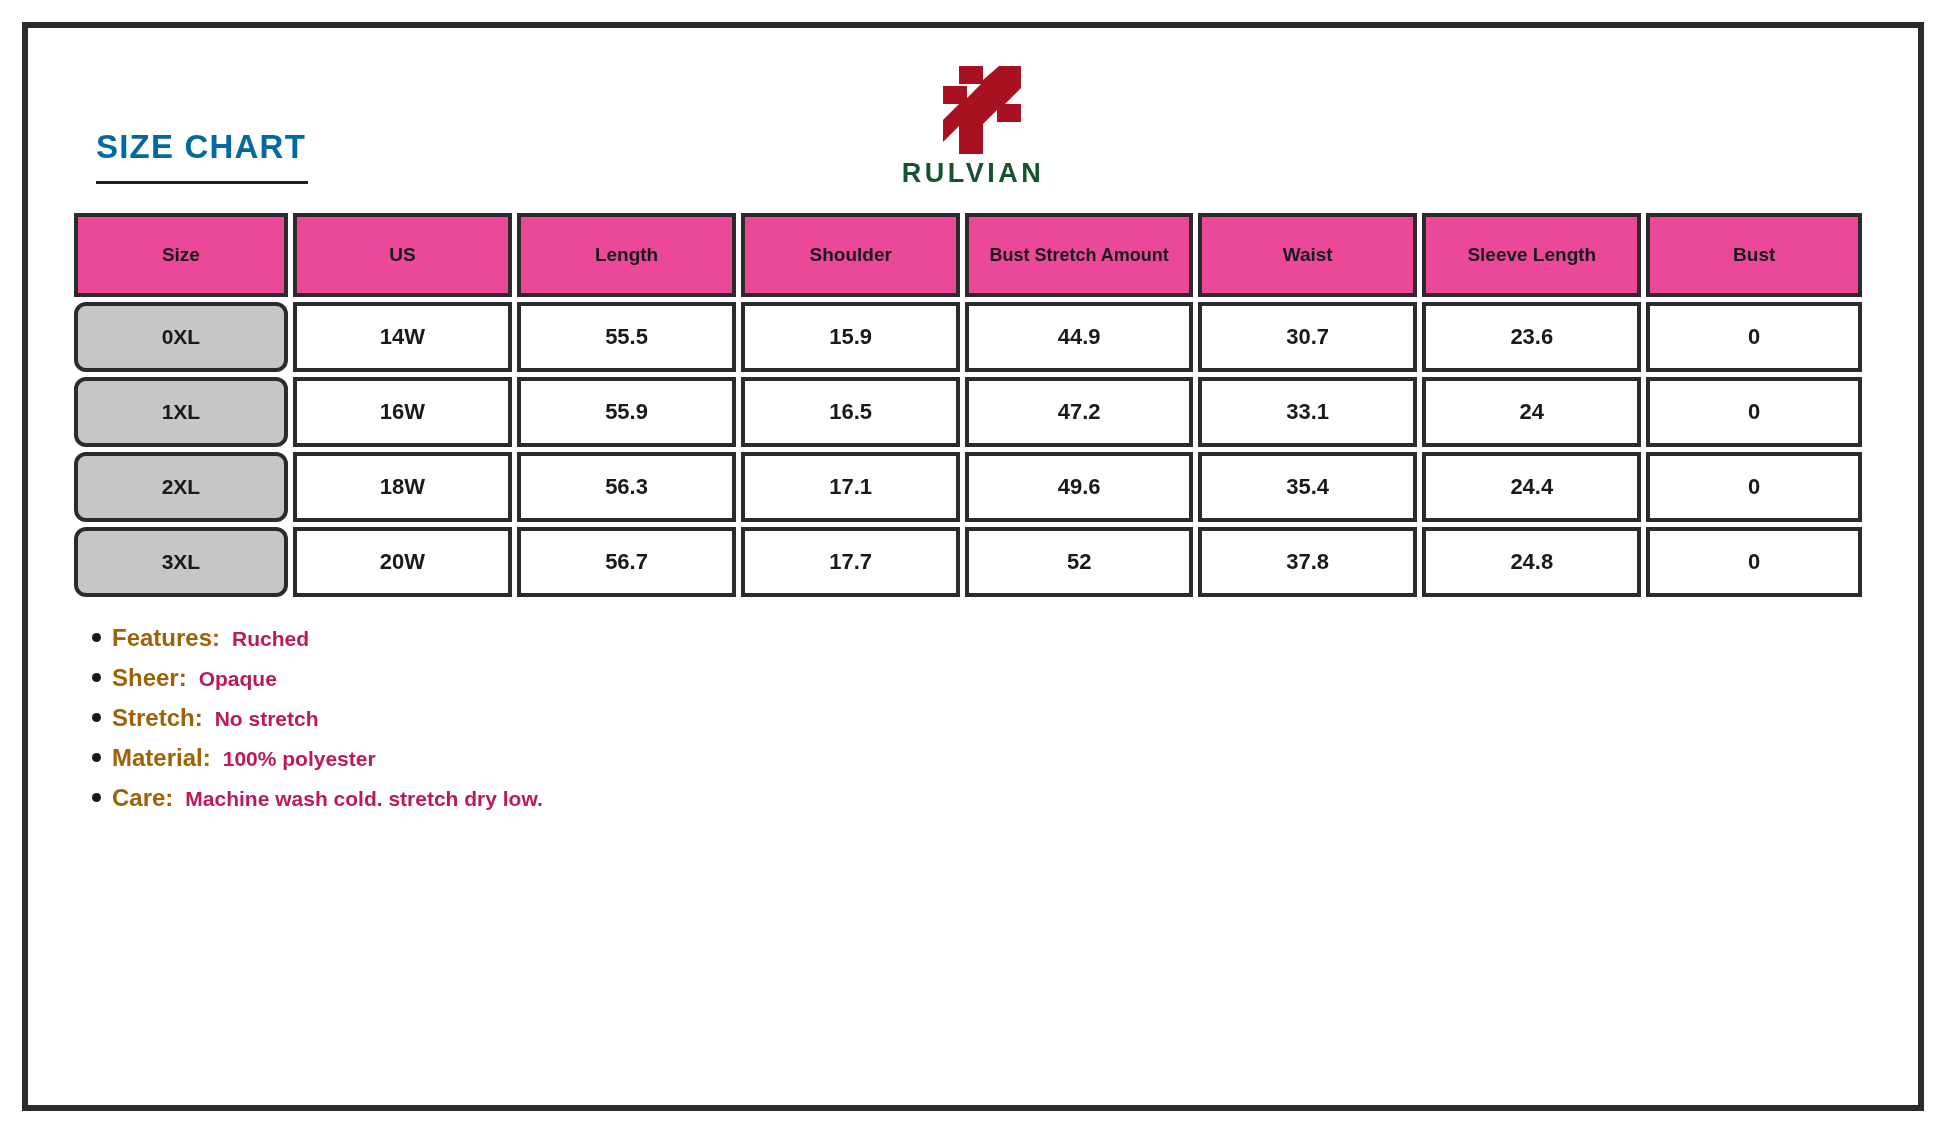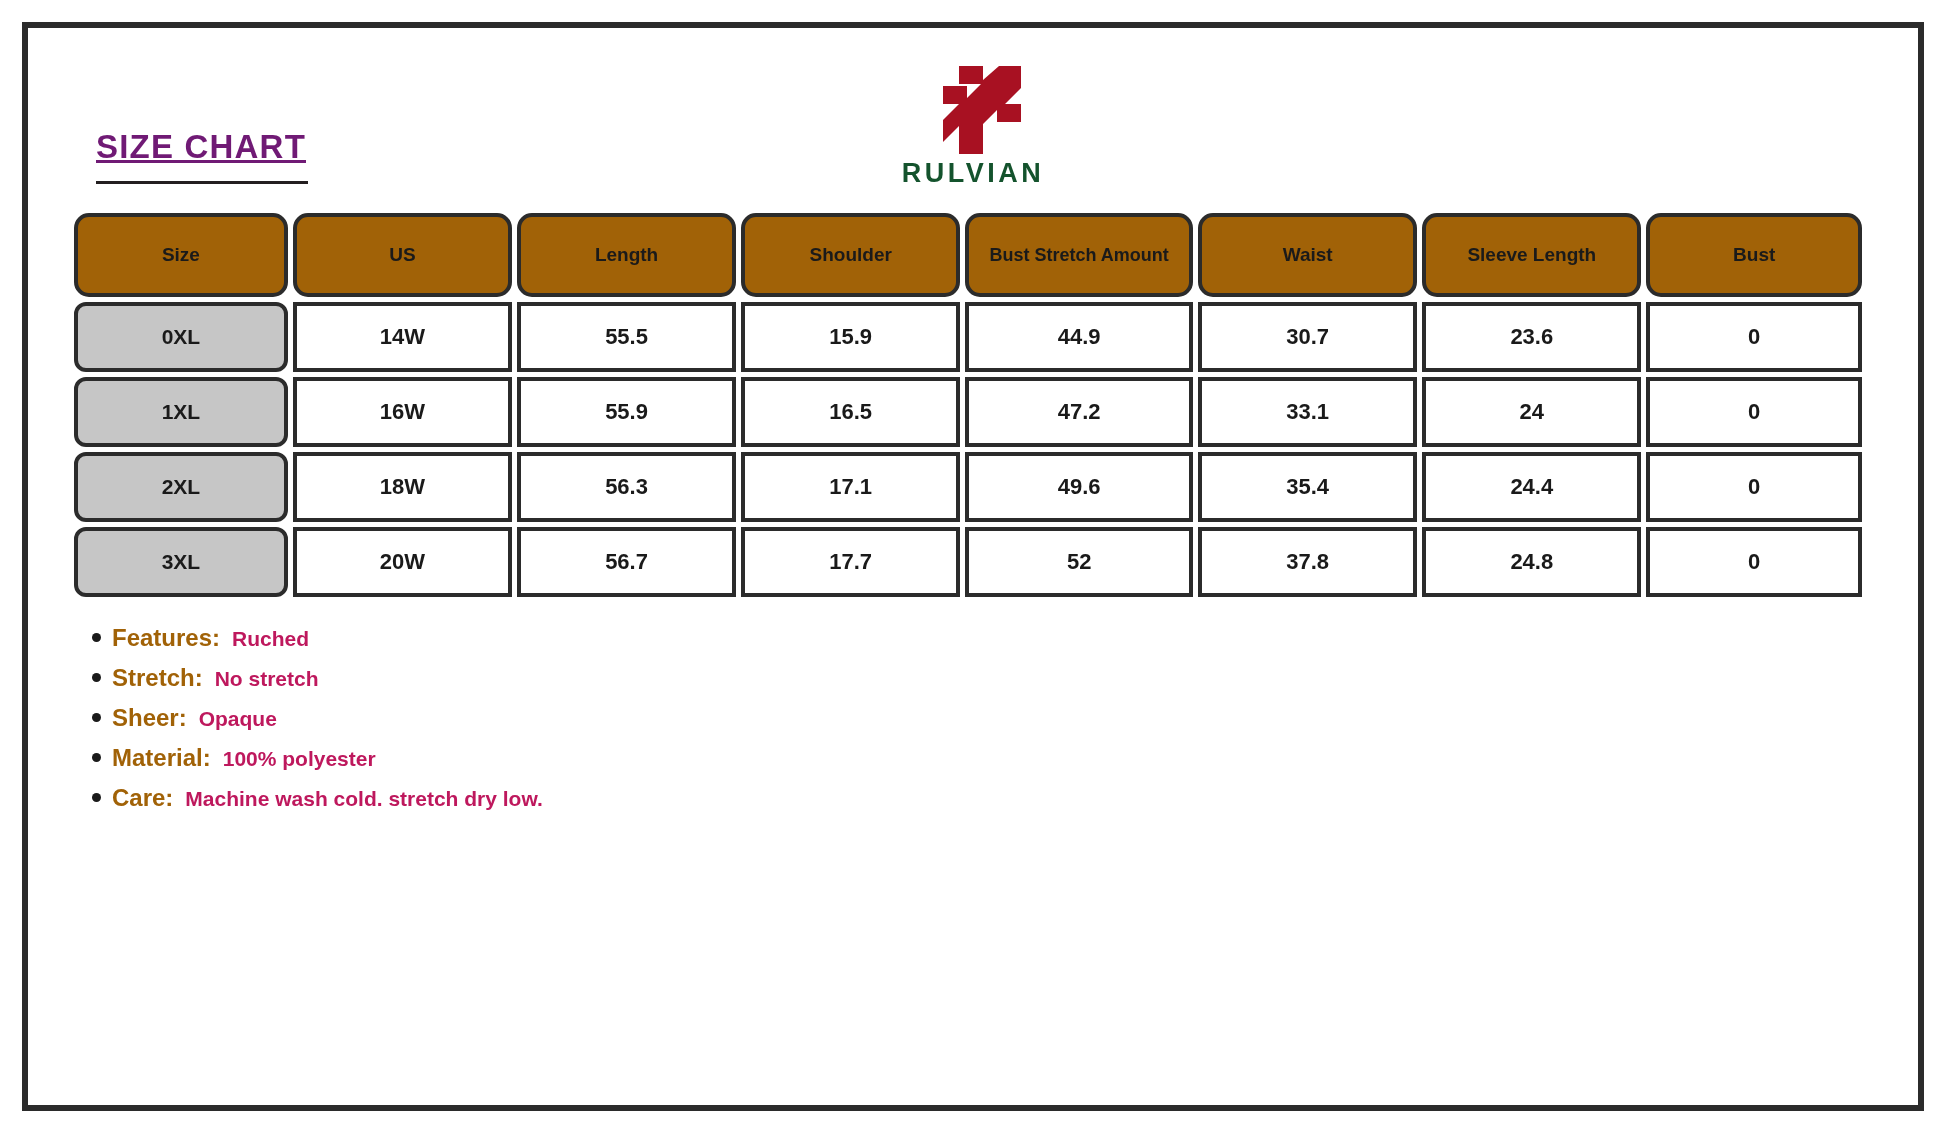--- a/index.html
+++ b/index.html
@@ -42,23 +42,22 @@
   }
   .title-block {
     position: absolute;
     left: 22px;
     top: 76px;
   }
   .title {
     font-size: 33px;
     font-weight: bold;
     letter-spacing: 1.2px;
-    color: #701a75;
+    color: #0369a1;
     line-height: 1;
-    text-decoration: underline;
   }
   .title-rule {
     margin-top: 18px;
     width: 212px;
     height: 3px;
     background: #231f20;
   }
   .brand {
     position: absolute;
     left: 0;
@@ -96,24 +95,23 @@
     text-align: center;
     vertical-align: middle;
     font-size: 19px;
     font-weight: bold;
     color: #1a1a1a;
     background: #ffffff;
     height: 70px;
     box-sizing: border-box;
   }
   table.size-table thead th {
-    background: #a16207;
+    background: #ec4899;
     height: 84px;
     font-size: 19px;
-    border-radius: 15px;
   }
   table.size-table thead th.narrow-head {
     font-size: 18px;
   }
   table.size-table tbody th.size-cell {
     background: #c6c6c6;
     font-size: 21px;
     border-radius: 12px;
   }
   table.size-table tbody td {
@@ -248,27 +246,27 @@
       </table>
 
       <div class="notes">
         <div class="note-row">
           <span class="bullet"></span>
           <span class="note-label">Features:</span>
           <span class="note-value">Ruched</span>
         </div>
         <div class="note-row">
           <span class="bullet"></span>
+          <span class="note-label">Sheer:</span>
+          <span class="note-value">Opaque</span>
+        </div>
+        <div class="note-row">
+          <span class="bullet"></span>
           <span class="note-label">Stretch:</span>
           <span class="note-value">No stretch</span>
-        </div>
-        <div class="note-row">
-          <span class="bullet"></span>
-          <span class="note-label">Sheer:</span>
-          <span class="note-value">Opaque</span>
         </div>
         <div class="note-row">
           <span class="bullet"></span>
           <span class="note-label">Material:</span>
           <span class="note-value">100% polyester</span>
         </div>
         <div class="note-row">
           <span class="bullet"></span>
           <span class="note-label">Care:</span>
           <span class="note-value">Machine wash cold. stretch dry low.</span>

